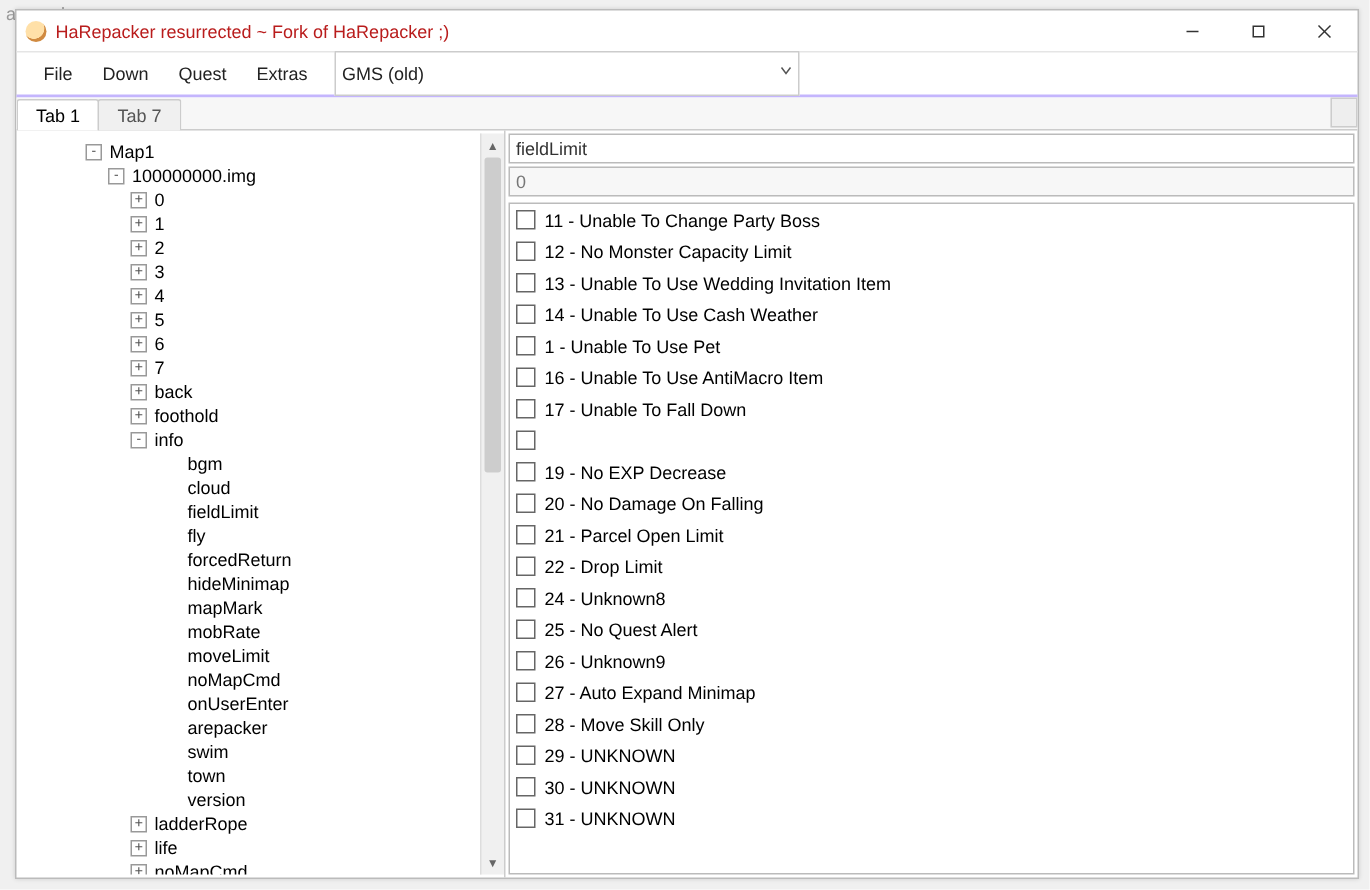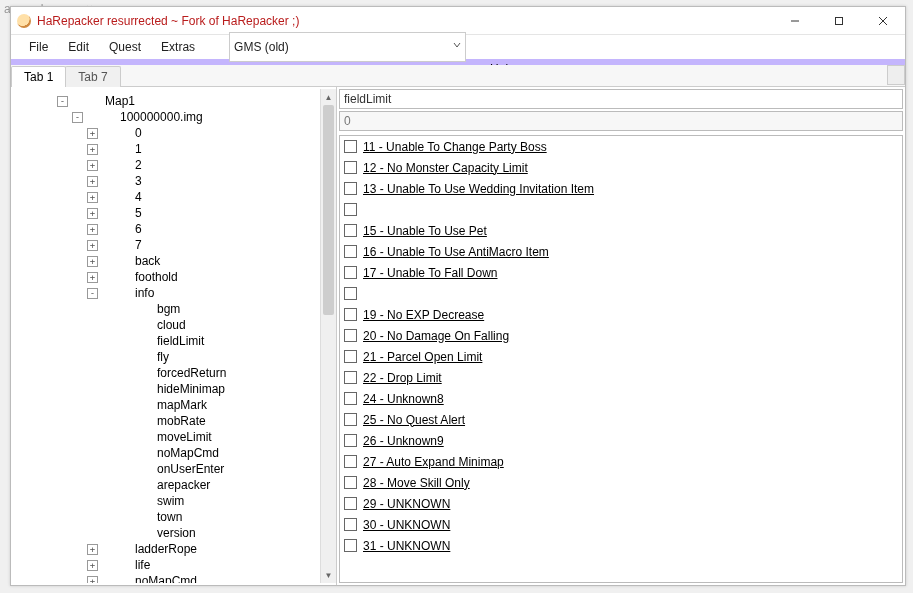--- a/index.html
+++ b/index.html
@@ -11,23 +11,23 @@
 
 .window { position: absolute; top: 6px; left: 10px; width: 896px; height: 580px; background: #fff; border: 1px solid #bbb; box-shadow: 0 0 3px rgba(0,0,0,0.15); display: flex; flex-direction: column; }
 
 .titlebar { height: 28px; display: flex; align-items: center; padding: 0 0 0 6px; border-bottom: 1px solid #e5e5e5; }
 .titlebar .app-icon { width: 14px; height: 14px; border-radius: 50%; background: radial-gradient(circle at 40% 35%, #ffe0a8 55%, #d08a40 58%); margin-right: 6px; }
 .titlebar .title-text { color: #b91c1c; font-size: 12px; }
 .titlebar .spacer { flex: 1; }
 .titlebar .win-btn { width: 44px; height: 28px; display: flex; align-items: center; justify-content: center; color: #555; }
 .titlebar .win-btn svg { width: 10px; height: 10px; }
 
-.menubar { height: 30px; display: flex; align-items: center; padding: 0 8px; gap: 0; border-bottom: 6px solid #c4b5fd; }
+.menubar { height: 30px; display: flex; align-items: center; padding: 0 8px; gap: 0; border-bottom: 2px solid #c4b5fd; }
 .menubar .menu-item { padding: 4px 10px; color: #222; }
-.menubar .combo { margin-left: 24px; width: 237px; height: 21px; border: 1px solid #ccc; background: #fff; display: flex; align-items: center; padding: 14px 4px; position: relative; color: #222; }
+.menubar .combo { margin-left: 8px; width: 310px; height: 21px; border: 1px solid #ccc; background: #fff; display: flex; align-items: center; padding: 14px 4px; position: relative; color: #222; }
 .menubar .combo .caret { position: absolute; right: 4px; top: 5px; }
 .menubar .help { margin-left: 14px; padding: 4px 10px; color: #000000; margin-top: 44px; }
 
 .tabstrip { height: 22px; display: flex; align-items: flex-end; background: #f7f7f7; border-bottom: 1px solid #ccc; position: relative; }
 .tabstrip .tab { padding: 3px 12px; border: 1px solid #ccc; border-bottom: none; background: #f0f0f0; color: #555; margin-right: -1px; position: relative; top: 1px; border-radius: 2px 2px 0 0; }
 .tabstrip .tab.active { background: #fff; color: #000; z-index: 2; }
 .tabstrip .right-stub { position: absolute; right: 0; top: 0; width: 18px; height: 20px; background: #eee; border: 1px solid #ccc; }
 
 .content { flex: 1; display: flex; min-height: 0; }
 
@@ -35,29 +35,29 @@
 .tree-scroll { flex:1; overflow: hidden; }
 .tree-panel .vscroll { width: 16px; background: #f0f0f0; border-left: 1px solid #ddd; position: relative; }
 .tree-panel .vscroll .thumb { position: absolute; left: 2px; right: 2px; top: 16px; height: 210px; background: #cdcdcd; border-radius: 2px; }
 .tree-panel .vscroll .arrow { position: absolute; left: 0; right: 0; height: 16px; display:flex; align-items:center; justify-content:center; color:#666; font-size:8px;}
 .tree-panel .vscroll .arrow.up{top:0;} .tree-panel .vscroll .arrow.down{bottom:0;}
 
 .tree { color: #000; line-height: 16px; padding: 4px 0 4px 4px; white-space: nowrap; }
 .tree .row { display: flex; align-items: center; height: 16px; }
 .tree .exp { width: 11px; height: 11px; border: 1px solid #999; background: #fff; display:inline-flex; align-items:center; justify-content:center; font-size: 9px; line-height: 8px; color:#555; margin-right: 4px; font-family: monospace; }
 .tree .exp.none { border: none; background: transparent; }
-.tree .label { padding: 0 1px; margin-left: 32px; }
+.tree .label { padding: 0 1px; }
 .indent { display:inline-block; }
 
 .right-panel { flex: 1; display: flex; flex-direction: column; min-width: 0; }
 .field-row { height: 20px; border: 1px solid #bbb; margin: 2px 2px 0 2px; display: flex; align-items: center; padding: 0 4px; background: #fff; color: #333; }
 .value-row { height: 20px; border: 1px solid #bbb; margin: 2px 2px 0 2px; display: flex; align-items: center; padding: 0 4px; color: #777; background: #f7f7f7; }
 
 .checklist-wrap { flex: 1; margin: 4px 2px 2px 2px; border: 1px solid #bbb; overflow: hidden; position: relative; display:flex; }
-.checklist { flex:1; overflow: hidden; text-decoration: underline; }
+.checklist { flex:1; overflow: hidden; }
 .checklist .item { display: flex; align-items: center; height: 21px; padding: 0 4px; border-bottom: 0; color: #000; }
 .checklist .item .cb { width: 13px; height: 13px; border: 1px solid #666; background: #fff; margin-right: 6px; }
 
 .caret svg { width: 8px; height: 8px; }
 </style>
 </head>
 <body>
 
 <div class="bg-tab">
   <span>arepacker.res</span>
@@ -83,21 +83,21 @@
     <div class="win-btn">
         <svg viewBox="0 0 10 10">
           <line x1="1" y1="1" x2="9" y2="9" stroke="#333" stroke-width="1"></line>
           <line x1="9" y1="1" x2="1" y2="9" stroke="#333" stroke-width="1"></line>
         </svg>
       </div>
   </div>
 
   <div class="menubar">
     <div class="menu-item">File</div>
-    <div class="menu-item">Edit</div>
+    <div class="menu-item">Down</div>
     <div class="menu-item">Quest</div>
     <div class="menu-item">Extras</div>
     <div class="combo">
       <span>GMS (old)</span>
       <span class="caret"><svg viewBox="0 0 8 8">
             <path d="M1 2 L4 6 L7 2" fill="none" stroke="#555" stroke-width="1"></path>
           </svg></span>
     </div>
     <div class="help menu-item">Help</div>
   </div>
@@ -296,24 +296,25 @@
             <div class="item">
               <span class="cb"></span>
               <span>12 - No Monster Capacity Limit</span>
             </div>
             <div class="item">
               <span class="cb"></span>
               <span>13 - Unable To Use Wedding Invitation Item</span>
             </div>
             <div class="item">
               <span class="cb"></span>
-            </div>
-            <div class="item">
-              <span class="cb"></span>
-              <span>15 - Unable To Use Pet</span>
+              <span>14 - Unable To Use Cash Weather</span>
+            </div>
+            <div class="item">
+              <span class="cb"></span>
+              <span>1 - Unable To Use Pet</span>
             </div>
             <div class="item">
               <span class="cb"></span>
               <span>16 - Unable To Use AntiMacro Item</span>
             </div>
             <div class="item">
               <span class="cb"></span>
               <span>17 - Unable To Fall Down</span>
             </div>
             <div class="item">

